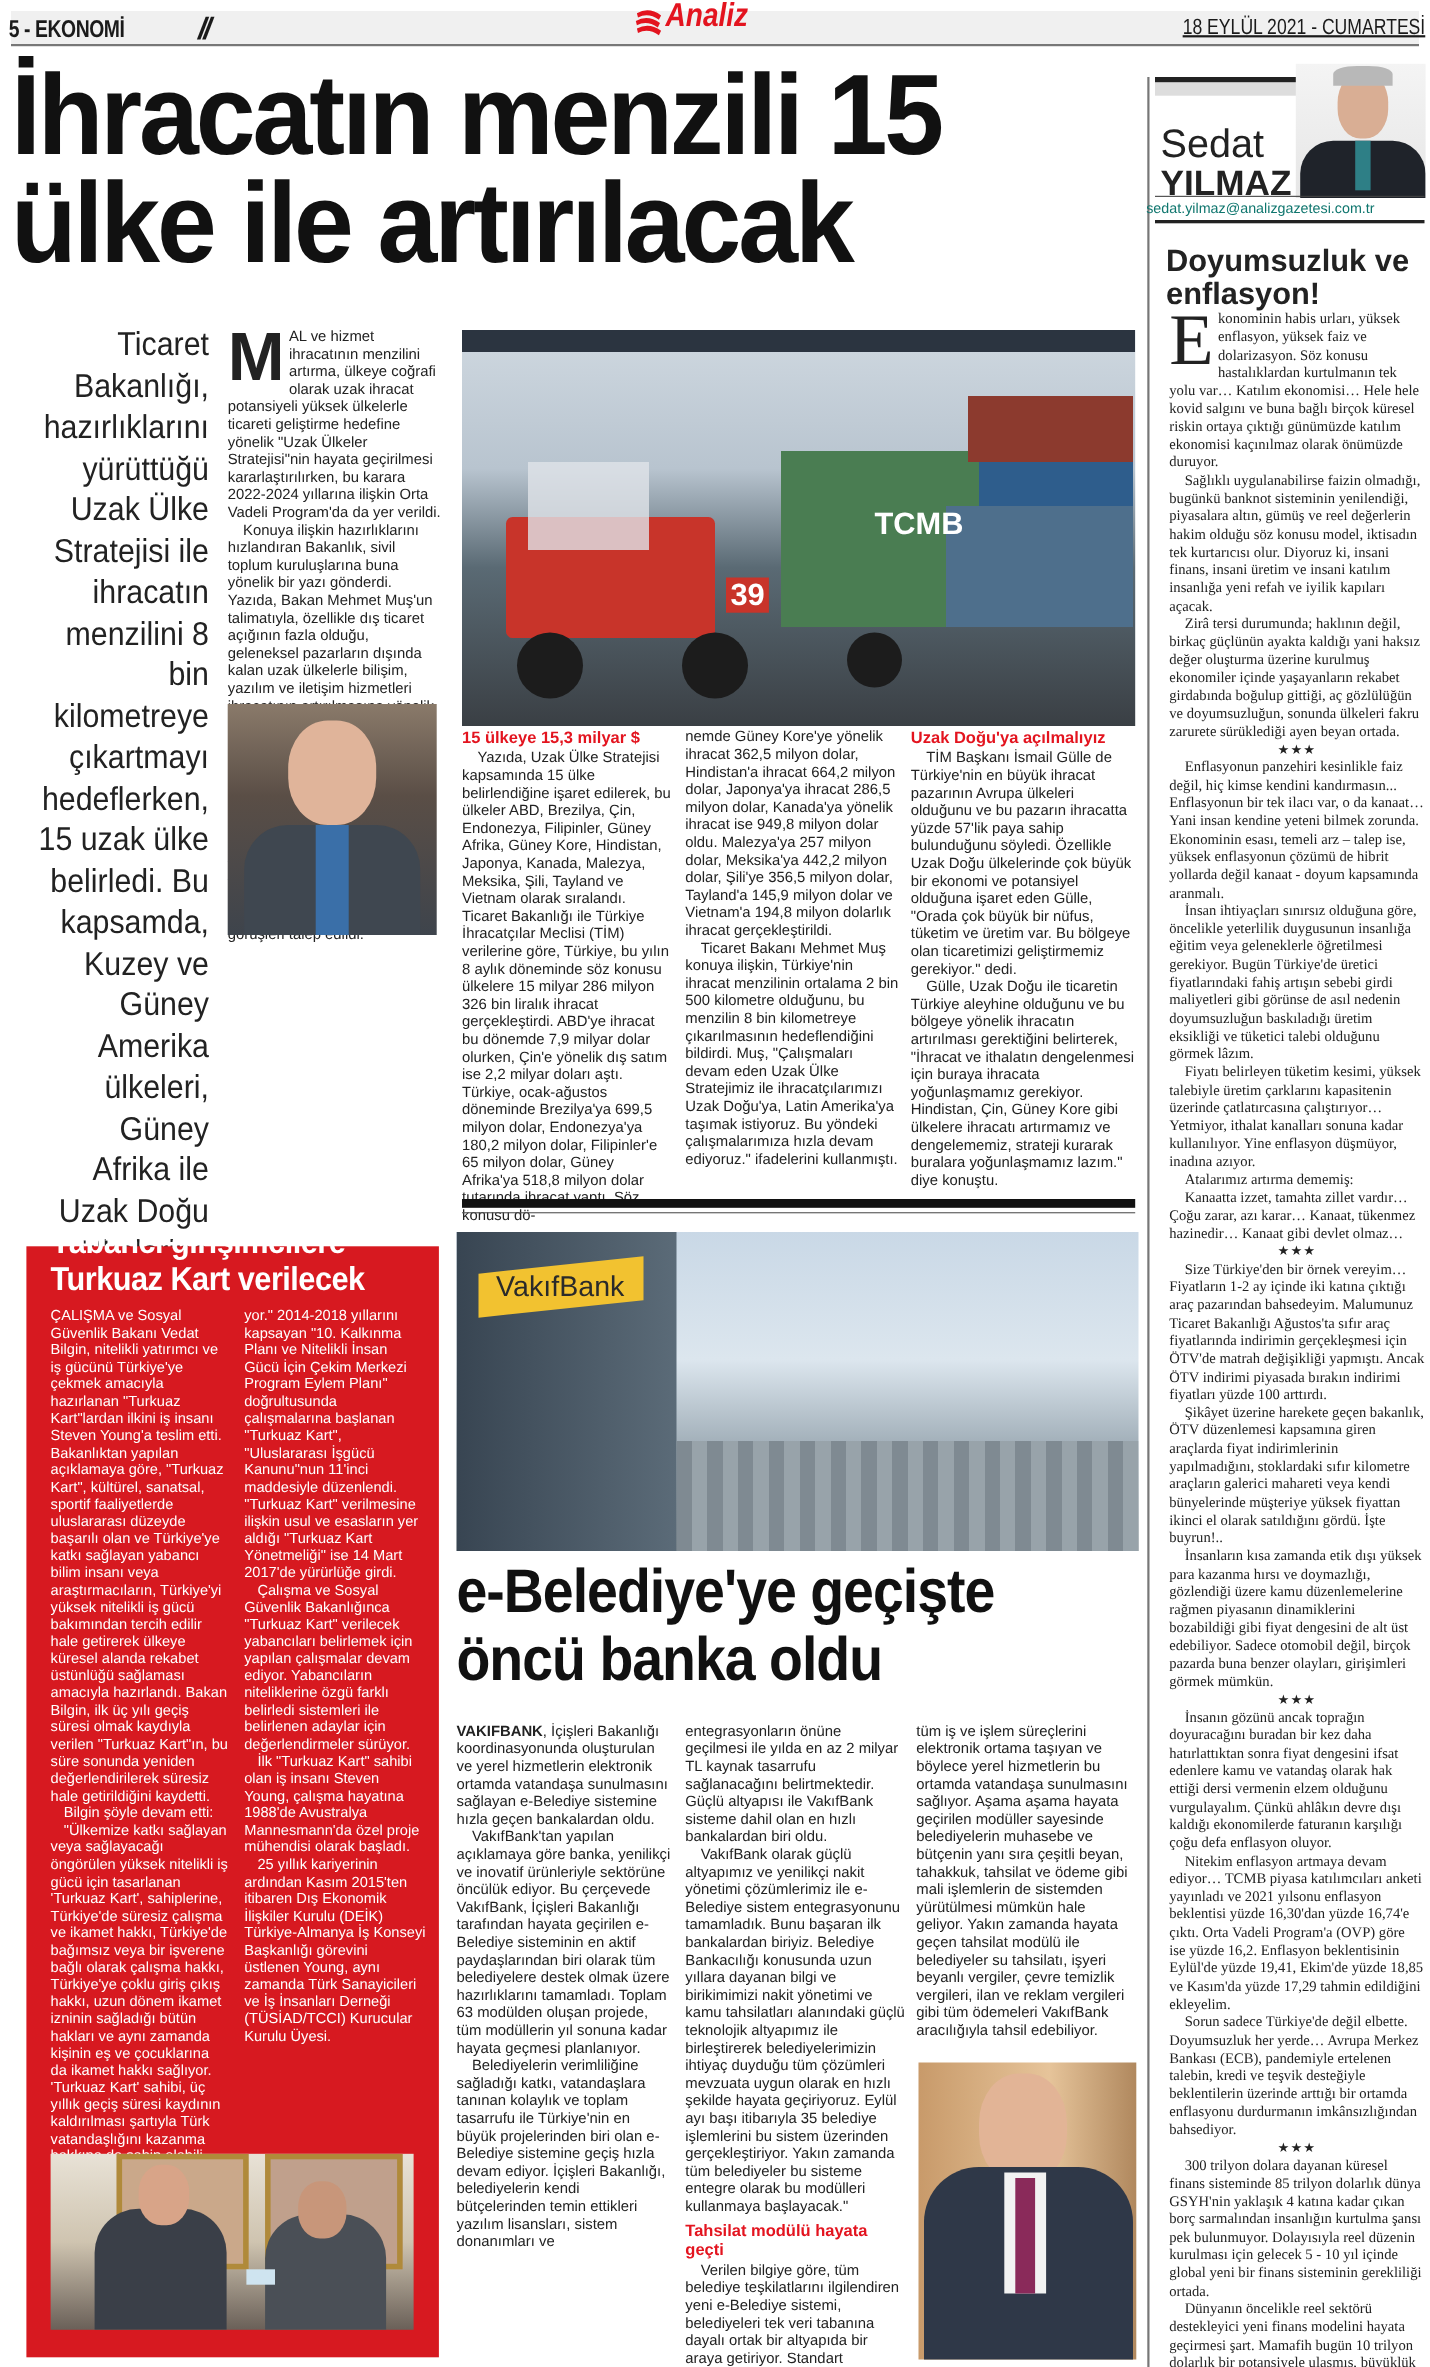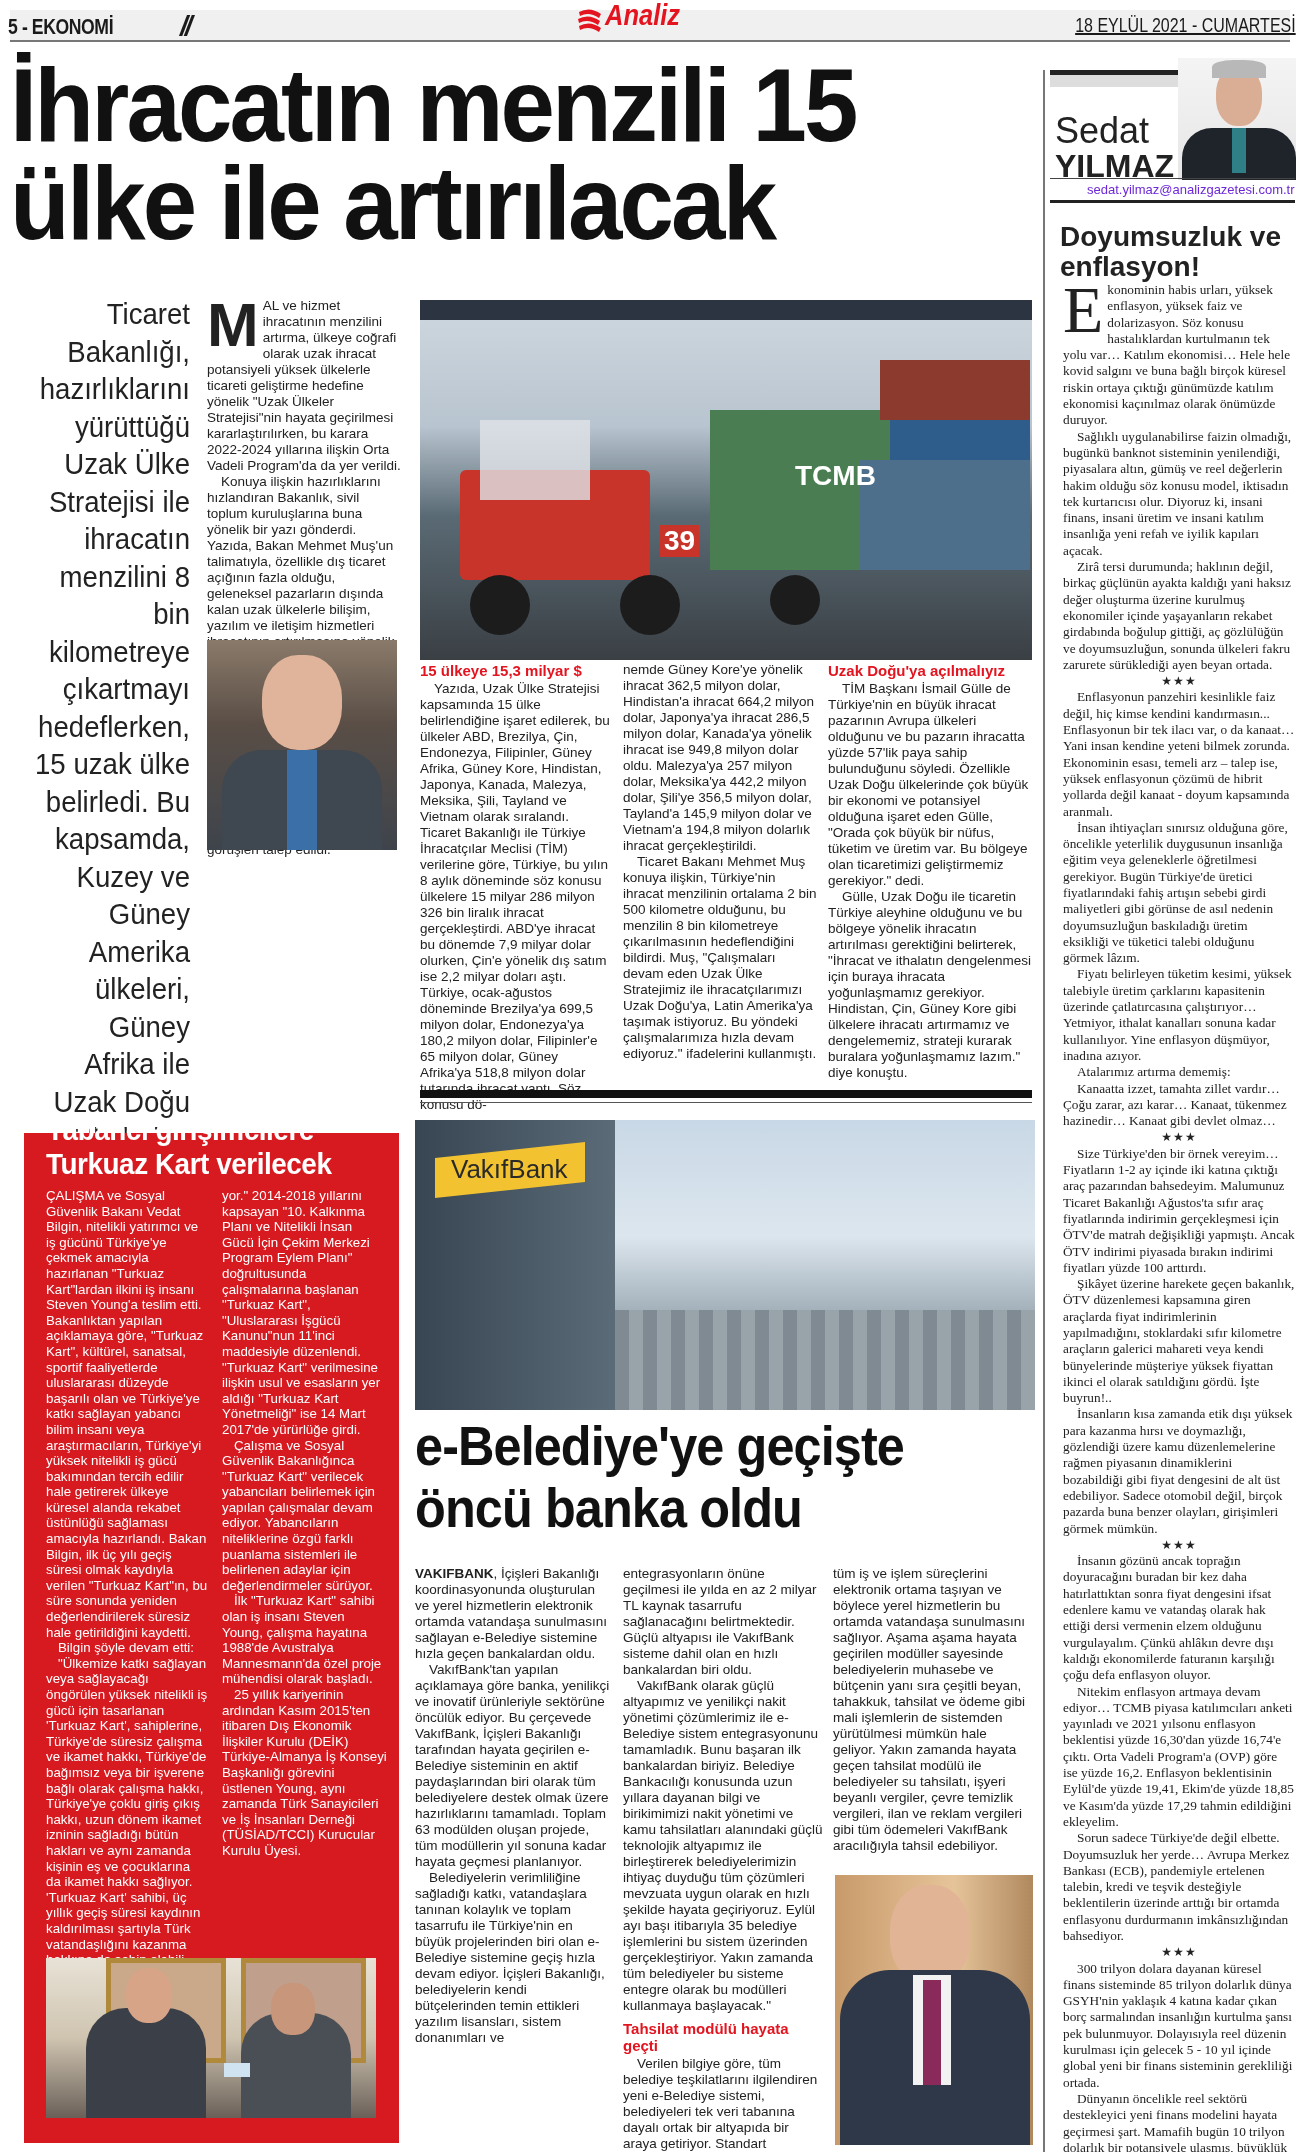--- a/index.html
+++ b/index.html
@@ -23,21 +23,21 @@
 .redbox{left:24px;top:1133px;width:375px;height:1010px;background:#d71920}
 .red-h{left:46px;top:1113px;width:350px;font-size:30px;line-height:34px;color:#fff;letter-spacing:-0.5px;transform:scaleX(0.93);transform-origin:left}
 .redtext{color:#fff;font-size:13.3px;line-height:15.6px}
 .redtext p{text-indent:12px}
 .hr-thick{height:8px;background:#111}
 .hr-thin{height:1px;background:#555}
 .eb-head{left:415px;top:1415px;width:620px;font-size:56px;font-weight:bold;line-height:62px;letter-spacing:-1px;transform:scaleX(0.9);transform-origin:left;color:#111}
 .rightcol{left:1043px;top:70px;width:255px;height:2082px;border-left:2px solid #777}
 .author-first{left:1055px;top:110px;font-size:36px;color:#222}
 .author-last{left:1055px;top:148px;font-size:32px;font-weight:bold;color:#222}
-.email{left:1087px;top:182px;font-size:13px;color:#6d28d9}
+.email{left:1042px;top:182px;font-size:13px;color:#0f766e}
 .col-title{left:1060px;top:222px;width:235px;font-size:28px;line-height:30px;color:#222}
 .serif{font-family:"Liberation Serif",serif;font-size:13.3px;line-height:16.3px;color:#222}
 .serif p{text-indent:14px}
 .stars{text-align:center;font-size:12px;letter-spacing:1px}
 .ser-dropcap{float:left;font-size:66px;line-height:52px;margin-right:4px;margin-top:2px}
 </style>
 </head>
 <body>
 
 <div class="abs topbar"></div>
@@ -101,21 +101,21 @@
 
 <div class="abs redbox"></div>
 <h2 class="abs red-h" style="top:1113px">Yabancı girişimcilere Turkuaz Kart verilecek</h2>
 <div class="col redtext" style="left:46px;top:1188px;width:162px">
   <p style="text-indent:0">ÇALIŞMA ve Sosyal Güvenlik Bakanı Vedat Bilgin, nitelikli yatırımcı ve iş gücünü Türkiye'ye çekmek amacıyla hazırlanan "Turkuaz Kart"lardan ilkini iş insanı Steven Young'a teslim etti. Bakanlıktan yapılan açıklamaya göre, "Turkuaz Kart", kültürel, sanatsal, sportif faaliyetlerde uluslararası düzeyde başarılı olan ve Türkiye'ye katkı sağlayan yabancı bilim insanı veya araştırmacıların, Türkiye'yi yüksek nitelikli iş gücü bakımından tercih edilir hale getirerek ülkeye küresel alanda rekabet üstünlüğü sağlaması amacıyla hazırlandı. Bakan Bilgin, ilk üç yılı geçiş süresi olmak kaydıyla verilen "Turkuaz Kart"ın, bu süre sonunda yeniden değerlendirilerek süresiz hale getirildiğini kaydetti.</p>
   <p>Bilgin şöyle devam etti:</p>
   <p>"Ülkemize katkı sağlayan veya sağlayacağı öngörülen yüksek nitelikli iş gücü için tasarlanan 'Turkuaz Kart', sahiplerine, Türkiye'de süresiz çalışma ve ikamet hakkı, Türkiye'de bağımsız veya bir işverene bağlı olarak çalışma hakkı, Türkiye'ye çoklu giriş çıkış hakkı, uzun dönem ikamet izninin sağladığı bütün hakları ve aynı zamanda kişinin eş ve çocuklarına da ikamet hakkı sağlıyor. 'Turkuaz Kart' sahibi, üç yıllık geçiş süresi kaydının kaldırılması şartıyla Türk vatandaşlığını kazanma hakkına da sahip olabili-</p>
 </div>
 <div class="col redtext" style="left:222px;top:1188px;width:165px">
   <p style="text-indent:0">yor." 2014-2018 yıllarını kapsayan "10. Kalkınma Planı ve Nitelikli İnsan Gücü İçin Çekim Merkezi Program Eylem Planı" doğrultusunda çalışmalarına başlanan "Turkuaz Kart", "Uluslararası İşgücü Kanunu"nun 11'inci maddesiyle düzenlendi. "Turkuaz Kart" verilmesine ilişkin usul ve esasların yer aldığı "Turkuaz Kart Yönetmeliği" ise 14 Mart 2017'de yürürlüğe girdi.</p>
-  <p>Çalışma ve Sosyal Güvenlik Bakanlığınca "Turkuaz Kart" verilecek yabancıları belirlemek için yapılan çalışmalar devam ediyor. Yabancıların niteliklerine özgü farklı puanlama sistemleri ile belirlenen adaylar için değerlendirmeler sürüyor.</p>
+  <p>Çalışma ve Sosyal Güvenlik Bakanlığınca "Turkuaz Kart" verilecek yabancıları belirlemek için yapılan çalışmalar devam ediyor. Yabancıların niteliklerine özgü farklı belirledi sistemleri ile belirlenen adaylar için değerlendirmeler sürüyor.</p>
   <p>İlk "Turkuaz Kart" sahibi olan iş insanı Steven Young, çalışma hayatına 1988'de Avustralya Mannesmann'da özel proje mühendisi olarak başladı.</p>
   <p>25 yıllık kariyerinin ardından Kasım 2015'ten itibaren Dış Ekonomik İlişkiler Kurulu (DEİK) Türkiye-Almanya İş Konseyi Başkanlığı görevini üstlenen Young, aynı zamanda Türk Sanayicileri ve İş İnsanları Derneği (TÜSİAD/TCCI) Kurucular Kurulu Üyesi.</p>
 </div>
 <div class="abs photo" style="left:46px;top:1958px;width:330px;height:160px;background:linear-gradient(180deg,#e8e2d6 0%,#cfc4b0 50%,#6a6058 100%)">
   <div style="position:absolute;left:60px;top:0;width:120px;height:105px;border:5px solid #b08a3a;background:#caa88a"></div>
   <div style="position:absolute;left:195px;top:0;width:125px;height:105px;border:5px solid #b08a3a;background:#c0a08c"></div>
   <div style="position:absolute;left:40px;top:50px;width:120px;height:110px;background:#3a3f48;border-radius:40px 40px 0 0"></div>
   <div style="position:absolute;left:80px;top:10px;width:46px;height:55px;border-radius:45%;background:#d8a488"></div>
   <div style="position:absolute;left:195px;top:55px;width:110px;height:105px;background:#4a4f56;border-radius:40px 40px 0 0"></div>
   <div style="position:absolute;left:225px;top:25px;width:44px;height:52px;border-radius:45%;background:#c8967a"></div>

